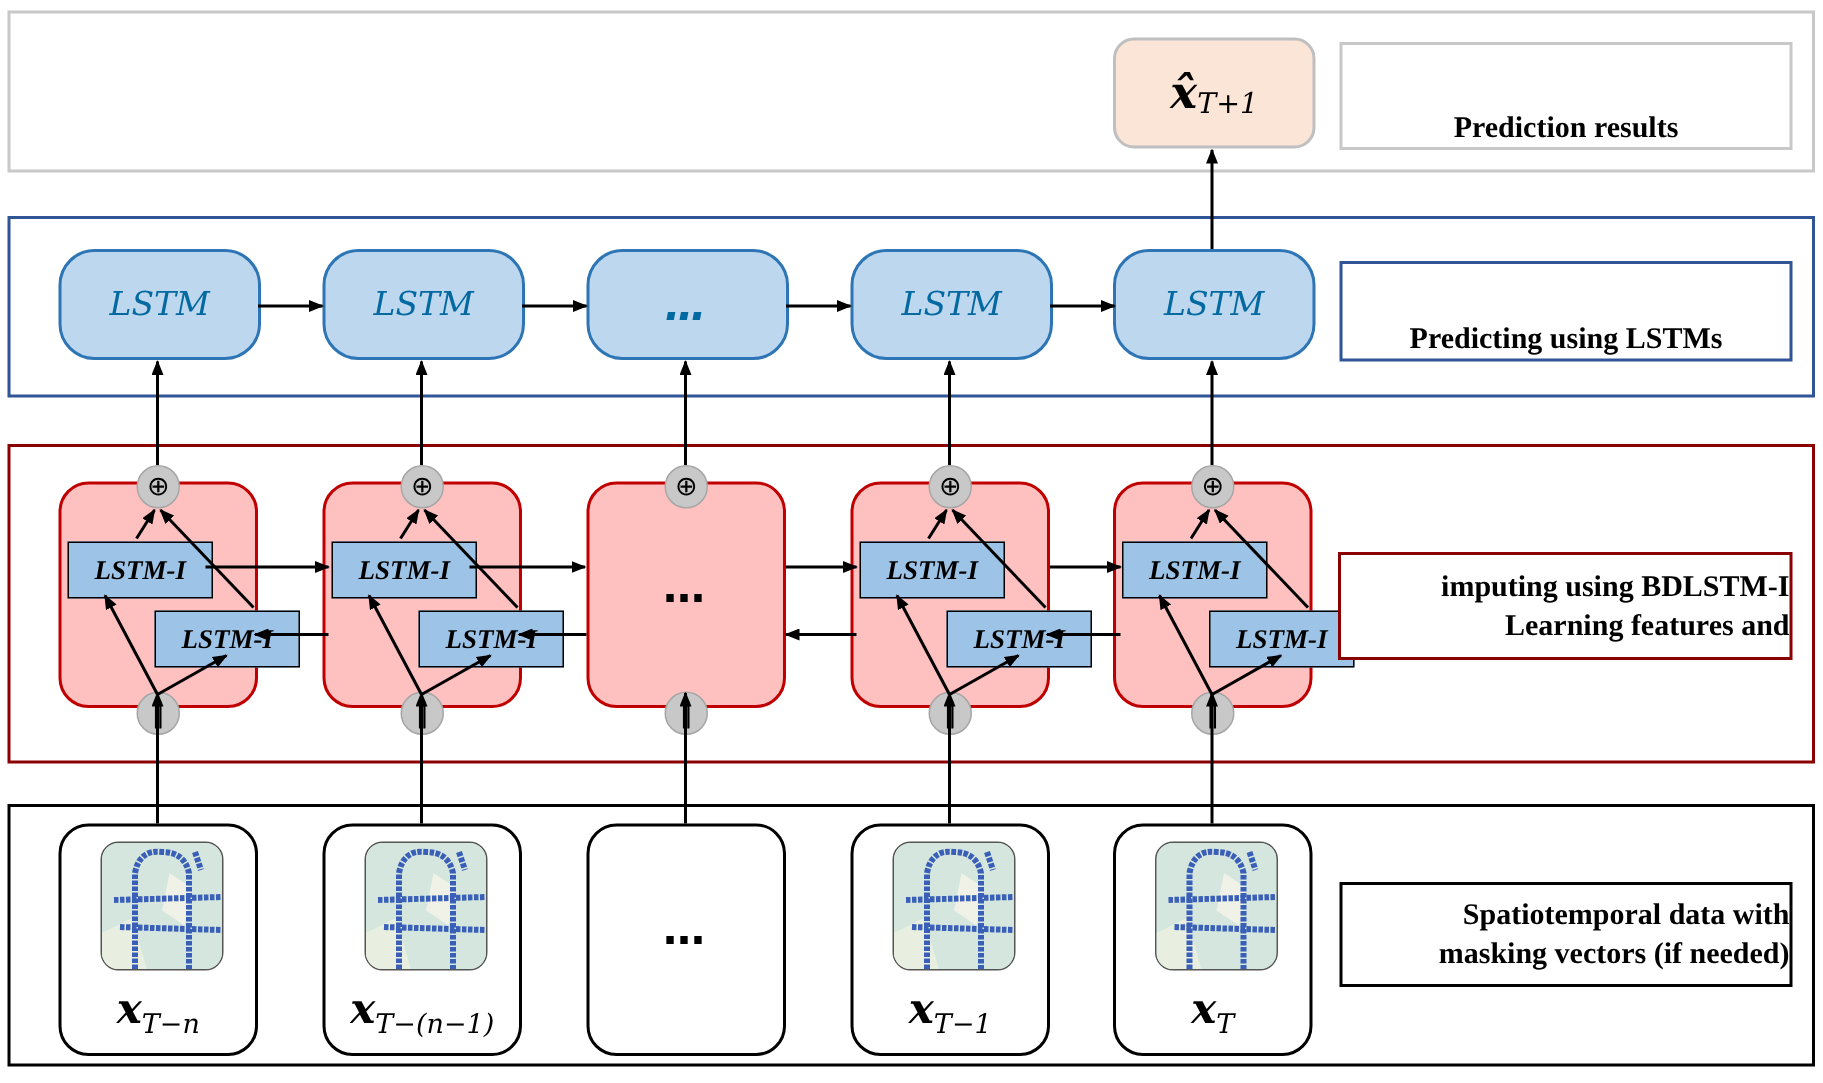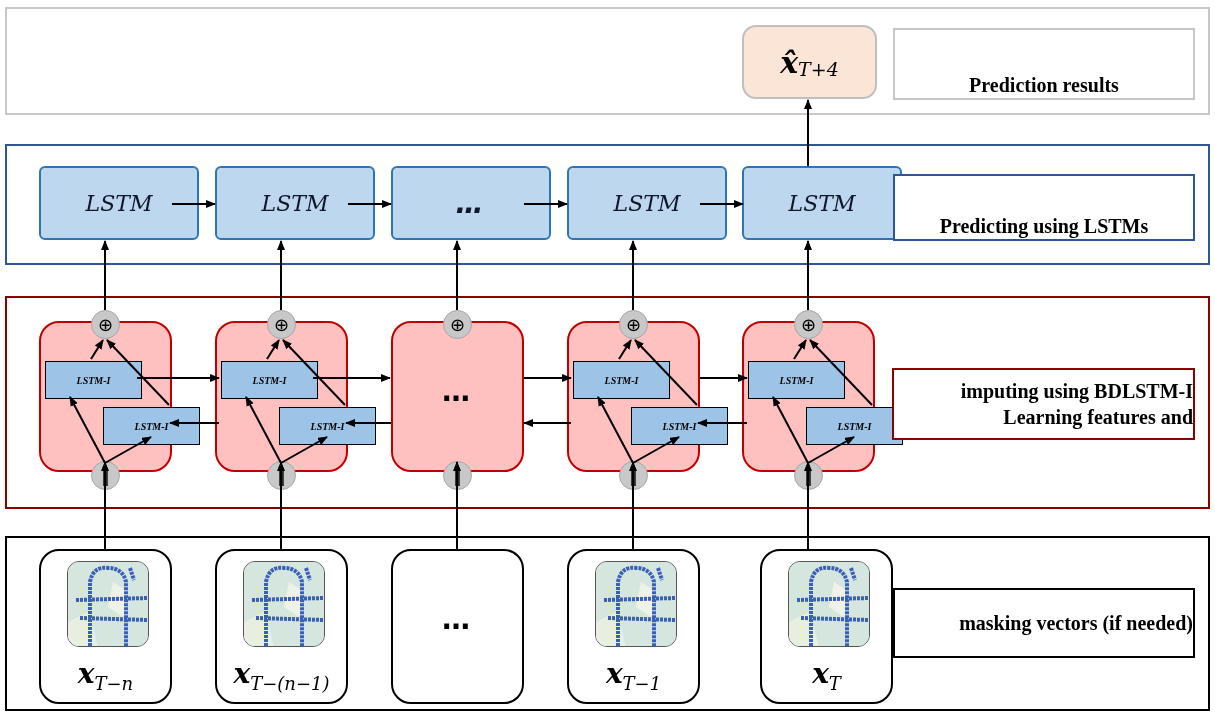--- a/index.html
+++ b/index.html
@@ -4,42 +4,42 @@
 <style>
   html,body{margin:0;padding:0;background:#fff;}
   body{width:1215px;height:722px;position:relative;overflow:hidden;font-family:"Liberation Serif",serif;}
   .abs{position:absolute;box-sizing:border-box;}
   .panel{position:absolute;box-sizing:border-box;}
   #p-pred{left:5px;top:7px;width:1205px;height:108px;border:2px solid #c8c8c8;}
   #p-lstm{left:5px;top:144px;width:1205px;height:121px;border:2px solid #2f5597;}
   #p-bd{left:5px;top:296px;width:1205px;height:213px;border:2px solid #8b0000;}
   #p-data{left:5px;top:536px;width:1205px;height:175px;border:2px solid #000;}
   .label-box{position:absolute;box-sizing:border-box;background:#fff;display:flex;align-items:flex-end;justify-content:center;text-align:center;font-weight:bold;font-size:20px;line-height:26px;color:#000;font-family:"Liberation Serif",serif;}
-  .lstm{position:absolute;box-sizing:border-box;width:160px;height:74px;top:166px;border:2px solid #2e75b6;border-radius:6px;background:#bdd7ee;display:flex;align-items:center;justify-content:center;font-style:italic;font-size:22px;font-family:"DejaVu Serif",serif;color:#0f172a;}
+  .lstm{position:absolute;box-sizing:border-box;width:135px;height:74px;top:166px;border:2px solid #2e75b6;border-radius:24px;background:#bdd7ee;display:flex;align-items:center;justify-content:center;font-style:italic;font-size:22px;font-family:"DejaVu Serif",serif;color:#0369a1;}
   .bd{position:absolute;box-sizing:border-box;width:133px;height:151px;top:321px;border:2px solid #c00000;border-radius:20px;background:#ffc0c0;}
-  .sub{position:absolute;box-sizing:border-box;width:97px;height:38px;background:#9dc3e6;border:1px solid #000;font-weight:bold;font-style:italic;font-size:10px;display:flex;align-items:center;justify-content:center;font-family:"Liberation Serif",serif;}
+  .sub{position:absolute;box-sizing:border-box;width:97px;height:38px;background:#9dc3e6;border:1px solid #000;font-weight:bold;font-style:italic;font-size:18px;display:flex;align-items:center;justify-content:center;font-family:"Liberation Serif",serif;}
   .circ{position:absolute;box-sizing:border-box;width:29px;height:29px;border-radius:50%;background:#c8c8c8;border:1px solid #a6a6a6;display:flex;align-items:center;justify-content:center;font-size:18px;font-family:"DejaVu Sans",sans-serif;color:#000;}
   .datab{position:absolute;box-sizing:border-box;width:133px;height:155px;top:549px;border:2px solid #000;border-radius:20px;background:#fff;}
   .map{position:absolute;left:26px;top:10px;width:80px;height:84px;border-radius:12px;overflow:hidden;border:1px solid #555;background:#cfe3d8;}
   .xlab{position:absolute;left:0;right:0;bottom:8px;text-align:center;font-family:"DejaVu Serif",serif;font-size:28px;font-weight:bold;font-style:italic;color:#000;}
   .xlab sub{font-size:18px;font-weight:normal;}
   .dots{font-size:28px;font-weight:bold;letter-spacing:3px;font-family:"DejaVu Sans",sans-serif;}
   svg#arrows{position:absolute;left:0;top:0;pointer-events:none;}
 </style>
 </head>
 <body>
 
 <div class="panel" id="p-pred"></div>
 <div class="panel" id="p-lstm"></div>
 <div class="panel" id="p-bd"></div>
 <div class="panel" id="p-data"></div>
 
 <div class="abs" style="left:742px;top:25px;width:135px;height:74px;border:2px solid #bfbfbf;border-radius:14px;background:#fbe5d6;display:flex;align-items:center;justify-content:center;">
   <span style="font-family:'DejaVu Serif',serif;font-size:30px;font-weight:bold;font-style:italic;">x̂</span>
-    <span style="font-family:'DejaVu Serif',serif;font-size:19px;font-style:italic;margin-top:14px;">T+4</span>
+    <span style="font-family:'DejaVu Serif',serif;font-size:19px;font-style:italic;margin-top:14px;">T+1</span>
 </div>
 <div class="label-box" style="left:893px;top:28px;width:302px;height:72px;border:2px solid #c8c8c8;">
   <span>Prediction results</span>
 </div>
 
 <div class="lstm" style="left:39px">LSTM</div>
 <div class="lstm" style="left:215px">LSTM</div>
 <div class="lstm dots" style="left:391px">…</div>
 <div class="lstm" style="left:567px">LSTM</div>
 <div class="lstm" style="left:742px">LSTM</div>
@@ -122,36 +122,37 @@
           <path d="M45,20 L60,30 L55,55 L40,45z" fill="#f0f2e8"></path>
           <g fill="none" stroke="#3a5fb8" stroke-width="4" stroke-dasharray="3 1">
             <path d="M22,84 L22,20 Q25,4 40,6 Q55,6 58,20 L58,84"></path>
             <path d="M8,38 L80,36"></path>
             <path d="M12,56 L80,58"></path>
             <path d="M62,6 L66,18"></path>
           </g>
         </svg></div>
       <div class="xlab"><span>x</span><sub>T−1</sub></div>
     </div>
-    <div class="datab" style="left: 760px;">
+    <div class="datab" style="left: 742px;">
       <div class="map"><svg width="80" height="84">
           <rect width="80" height="84" fill="#d4e6dd"></rect>
           <path d="M0,60 L20,50 L30,84 L0,84z" fill="#e8efe0"></path>
           <path d="M45,20 L60,30 L55,55 L40,45z" fill="#f0f2e8"></path>
           <g fill="none" stroke="#3a5fb8" stroke-width="4" stroke-dasharray="3 1">
             <path d="M22,84 L22,20 Q25,4 40,6 Q55,6 58,20 L58,84"></path>
             <path d="M8,38 L80,36"></path>
             <path d="M12,56 L80,58"></path>
             <path d="M62,6 L66,18"></path>
           </g>
         </svg></div>
       <div class="xlab"><span>x</span><sub>T</sub></div>
     </div>
   </div>
 <div class="label-box" style="left:893px;top:588px;width:302px;height:70px;border:2px solid #000;flex-direction:column;">
+  <span>Spatiotemporal data with</span>
   <span>masking vectors (if needed)</span>
 </div>
 
 <svg id="arrows" width="1215" height="722">
   <defs>
     <marker id="ah" markerWidth="10" markerHeight="8" refX="9" refY="4" orient="auto" markerUnits="userSpaceOnUse">
       <path d="M0,0 L10,4 L0,8 z" fill="#000"></path>
     </marker>
   </defs>
   <g id="arrow-g">

